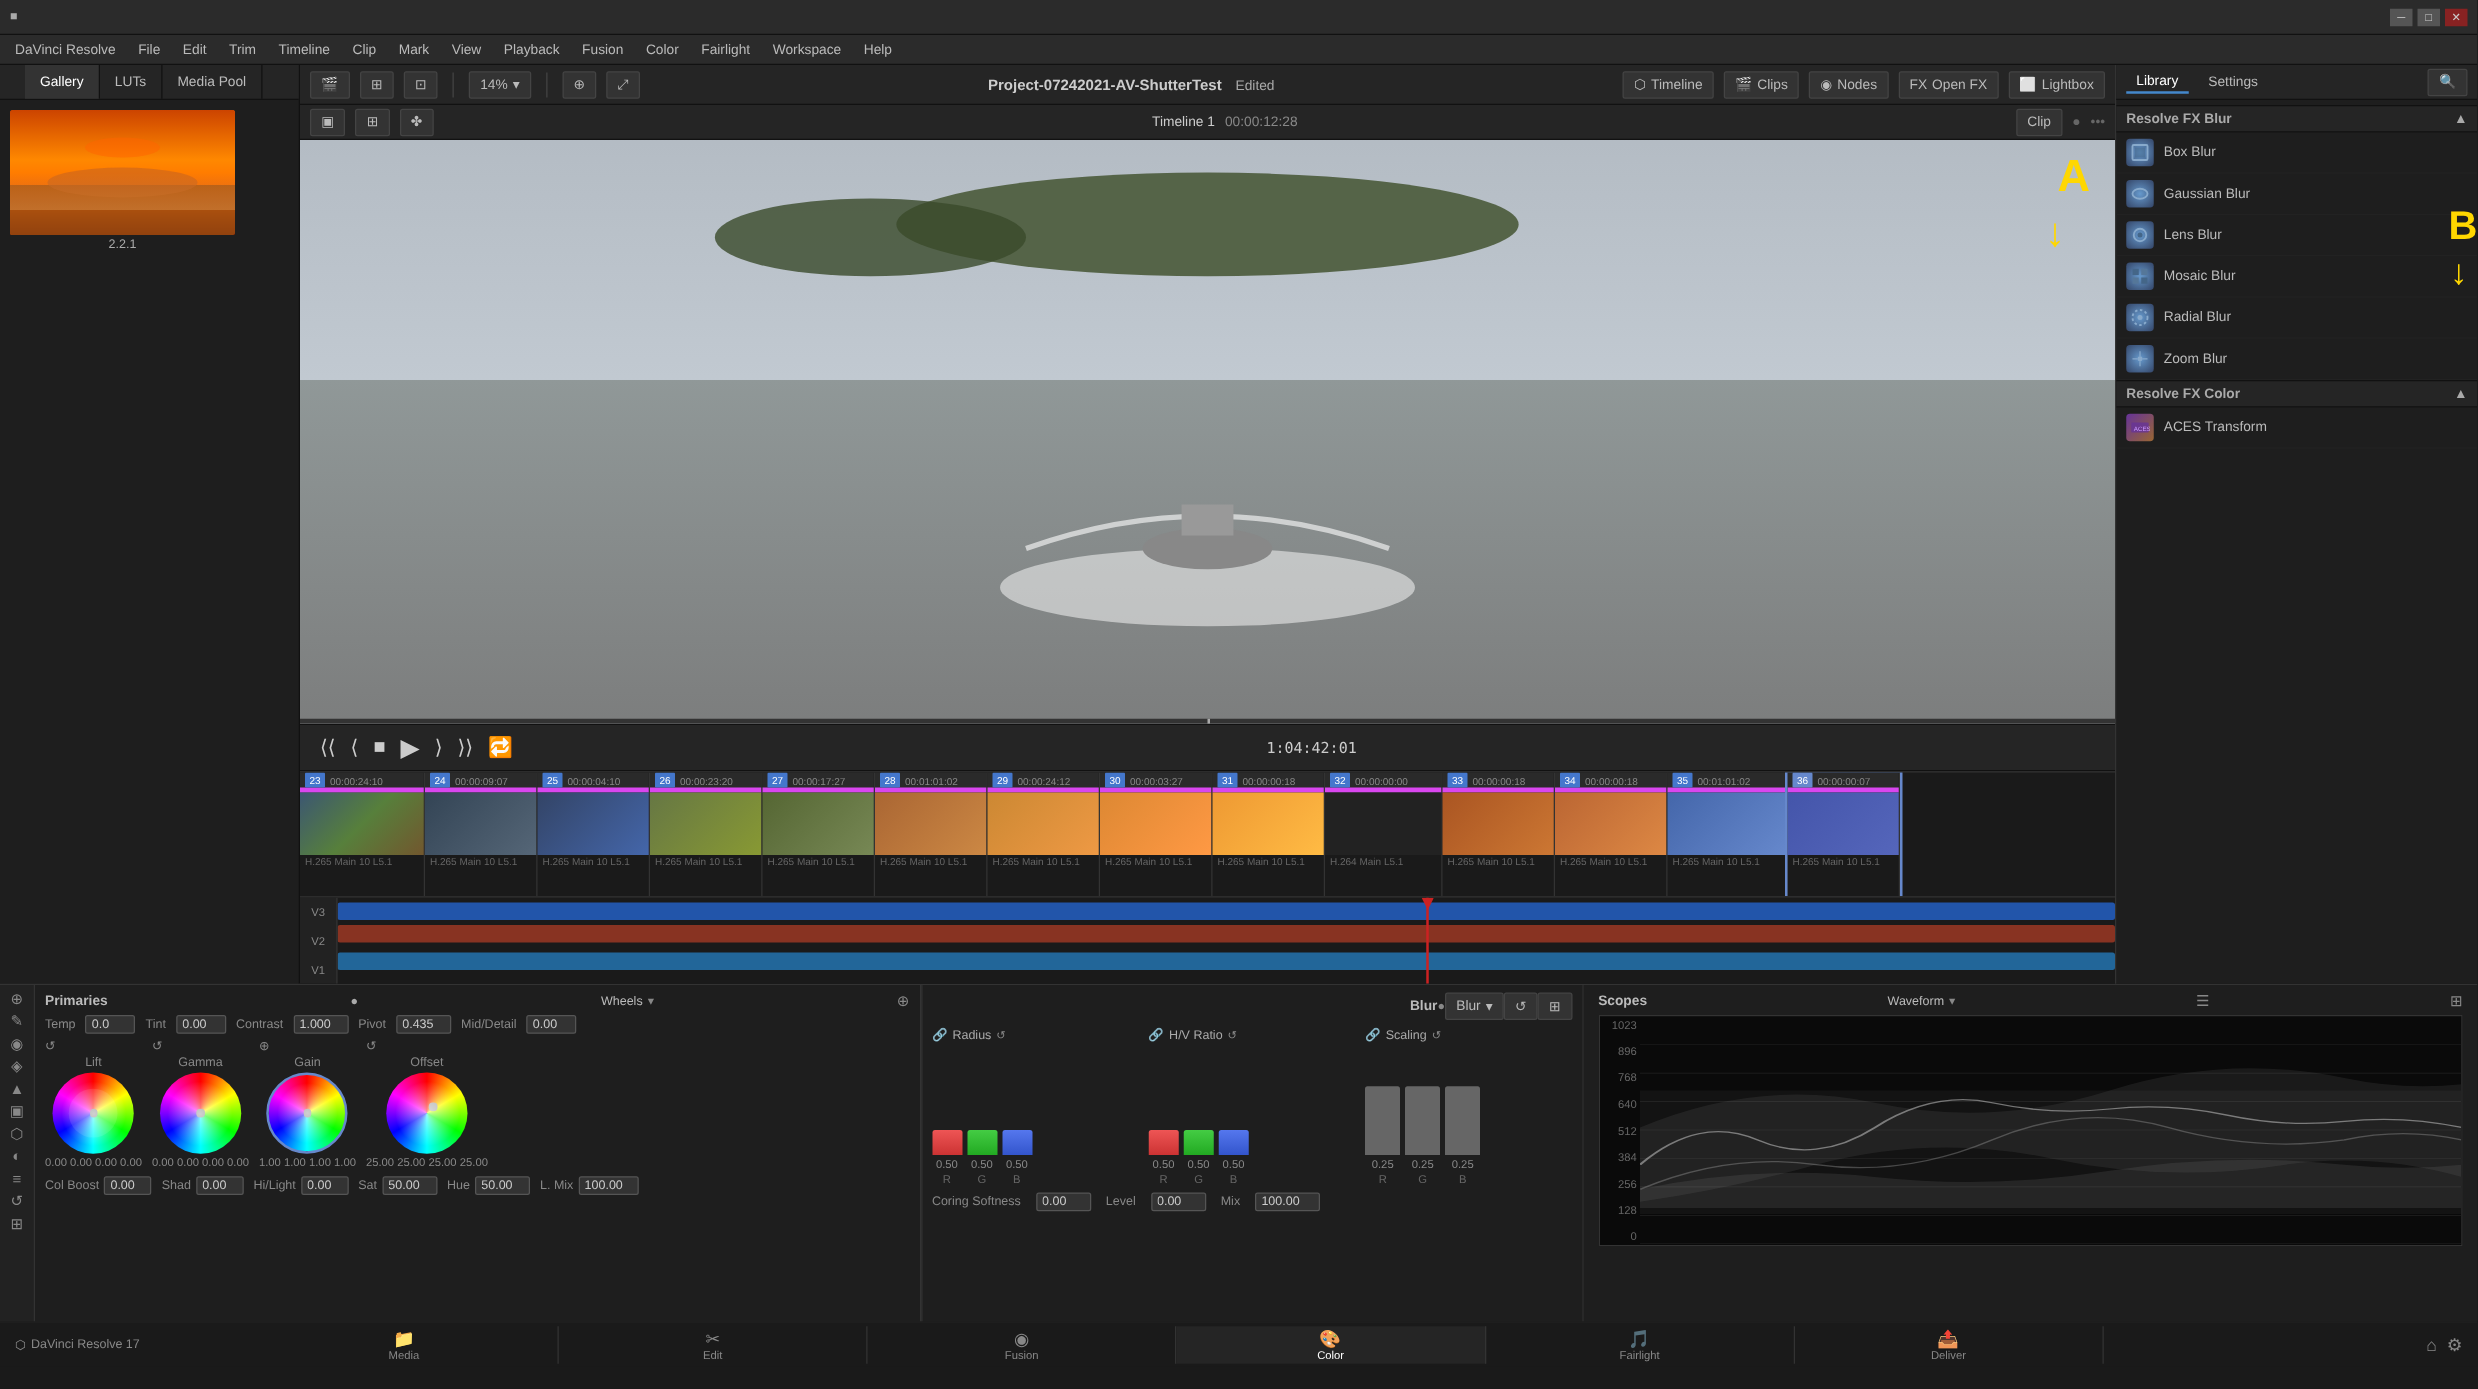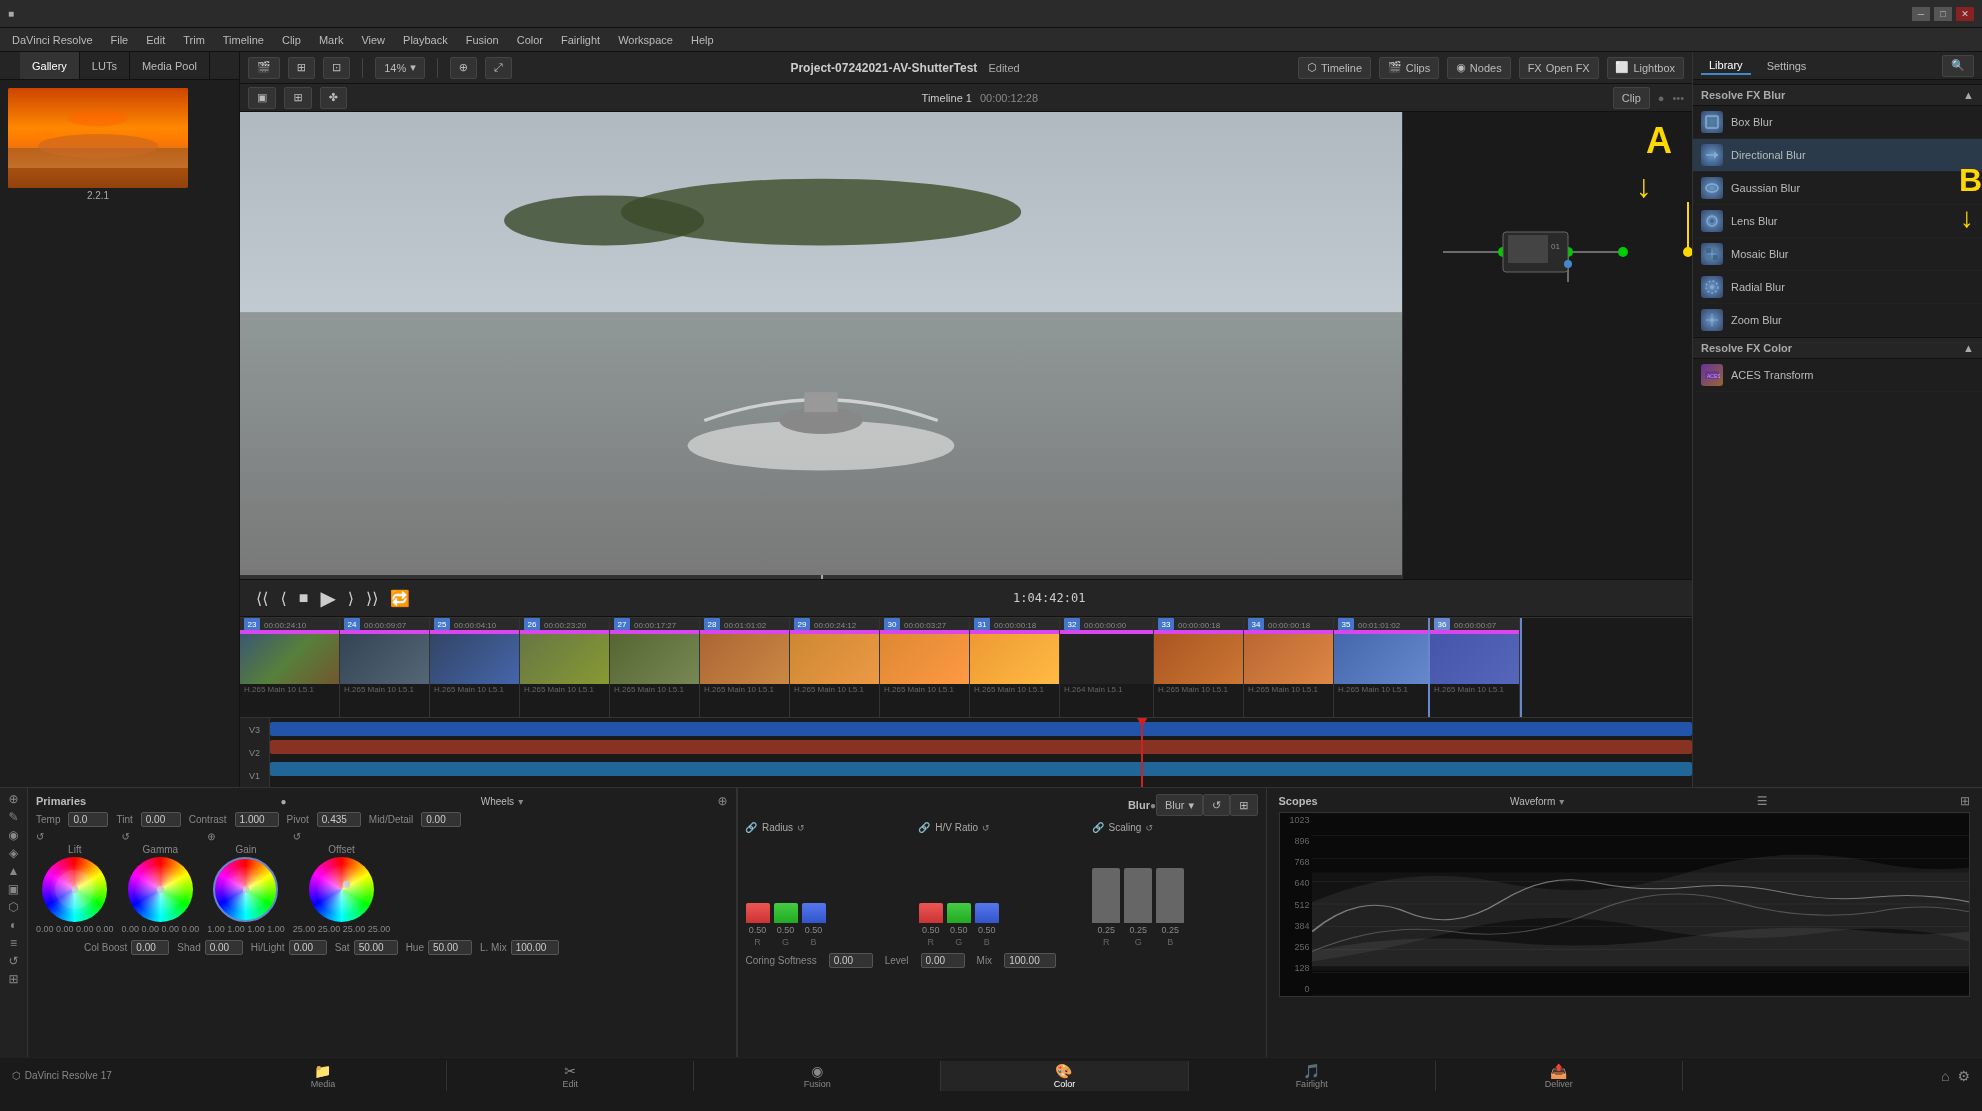--- a/index.html
+++ b/index.html
@@ -224,42 +224,20 @@
 
             <ellipse cx="350" cy="185" rx="25" ry="8" fill="#888"></ellipse>
             <rect x="340" y="168" width="20" height="12" fill="#999"></rect>
           </svg>
 
           <div style="position:absolute; bottom:0; left:0; right:0; height:4px; background:#333;">
             <div style="position:absolute; left:50%; top:0; width:2px; height:100%; background:#aaa;"></div>
           </div>
         </div>
 
-        <div id="node-area" style="width:290px; background:#1a1a1a; border-left:1px solid #333; position:relative; overflow:hidden;">
-
-          <svg style="position:absolute; inset:0; width:100%; height:100%;">
-
-            <line x1="40" y1="140" x2="100" y2="140" stroke="#888" stroke-width="1.5"></line>
-            <line x1="165" y1="140" x2="220" y2="140" stroke="#888" stroke-width="1.5"></line>
-            <line x1="165" y1="140" x2="165" y2="170" stroke="#888" stroke-width="1.5"></line>
-            <line x1="285" y1="140" x2="285" y2="90" stroke="#FFD700" stroke-width="2"></line>
-
-            <circle cx="100" cy="140" r="5" fill="#00cc00"></circle>
-            <circle cx="165" cy="140" r="5" fill="#00cc00"></circle>
-            <circle cx="220" cy="140" r="5" fill="#00cc00"></circle>
-            <circle cx="285" cy="140" r="5" fill="#FFD700"></circle>
-
-            <rect x="100" y="120" width="65" height="40" rx="3" fill="#2a2a2a" stroke="#666" stroke-width="1"></rect>
-
-            <rect x="105" y="123" width="40" height="28" rx="1" fill="#444"></rect>
-            <text x="148" y="137" fill="#888" font-size="8" text-anchor="start">01</text>
-
-            <circle cx="165" cy="152" r="4" fill="#4488cc"></circle>
-          </svg>
-        </div>
       </div>
 
       <div id="playback-controls" style="background:#252525; height:38px; display:flex; align-items:center; padding:0 16px; gap:12px; border-top:1px solid #111; border-bottom:1px solid #111;">
         <button class="play-btn">⟨⟨</button>
         <button class="play-btn">⟨</button>
         <button class="play-btn">■</button>
         <button class="play-btn" style="font-size:20px;">▶</button>
         <button class="play-btn">⟩</button>
         <button class="play-btn">⟩⟩</button>
         <button class="play-btn">🔁</button>
@@ -419,29 +397,20 @@
           <span>▲</span>
         </div>
         <div class="fx-item">
           <div class="fx-item-icon fx-icon-blur">
             <svg width="16" height="16">
                 <rect x="2" y="2" width="12" height="12" fill="none" stroke="#88aacc" stroke-width="1.5" rx="1"></rect>
                 <rect x="4" y="4" width="8" height="8" fill="#446688" opacity="0.5"></rect>
               </svg>
           </div>
           <span class="fx-item-label">Box Blur</span>
-        </div>
-        <div class="fx-item" style="background:#2a3a4a;">
-          <div class="fx-item-icon fx-icon-blur">
-            <svg width="16" height="16">
-                <line x1="2" y1="8" x2="14" y2="8" stroke="#88aacc" stroke-width="1.5"></line>
-                <polygon points="10,4 14,8 10,12" fill="#88aacc"></polygon>
-              </svg>
-          </div>
-          <span class="fx-item-label">Directional Blur</span>
         </div>
         <div class="fx-item">
           <div class="fx-item-icon fx-icon-blur">
             <svg width="16" height="16">
                 <ellipse cx="8" cy="8" rx="6" ry="4" fill="none" stroke="#88aacc" stroke-width="1.5"></ellipse>
               </svg>
           </div>
           <span class="fx-item-label">Gaussian Blur</span>
         </div>
         <div class="fx-item">
@@ -579,21 +548,21 @@
         <div class="color-wheel-container">
           <button style="background:none;border:none;color:#888;cursor:pointer;font-size:10px;align-self:flex-start;">↺</button>
           <span style="color:#888; font-size:10px;">Offset</span>
           <div class="color-wheel" style="width:65px;height:65px;">
             <div style="position:absolute;inset:45%;border-radius:50%;background:#aaa;transform:translate(5px,-5px);"></div>
           </div>
           <span style="color:#888; font-size:9px;">25.00  25.00  25.00  25.00</span>
         </div>
       </div>
 
-      <div style="display:flex; gap:8px; flex-wrap:wrap; margin-top:6px; align-items:center;margin-left:48px;">
+      <div style="display:flex; gap:8px; flex-wrap:wrap; margin-top:6px; align-items:center;">
         <div class="ctrl-pair">
           <span class="ctrl-label">Col Boost</span>
           <input type="text" class="ctrl-value" style="background: rgb(51, 51, 51); border: 1px solid rgb(85, 85, 85); color: rgb(204, 204, 204); padding: 1px 4px; font-size: 10px; width: 38px; border-radius: 2px;" value="0.00">
         </div>
         <div class="ctrl-pair">
           <span class="ctrl-label">Shad</span>
           <input type="text" class="ctrl-value" style="background: rgb(51, 51, 51); border: 1px solid rgb(85, 85, 85); color: rgb(204, 204, 204); padding: 1px 4px; font-size: 10px; width: 38px; border-radius: 2px;" value="0.00">
         </div>
         <div class="ctrl-pair">
           <span class="ctrl-label">Hi/Light</span>

